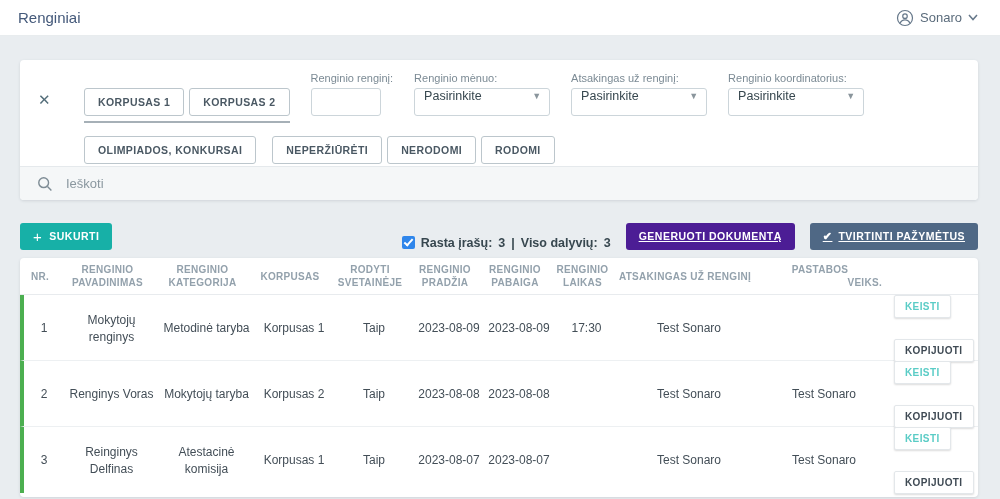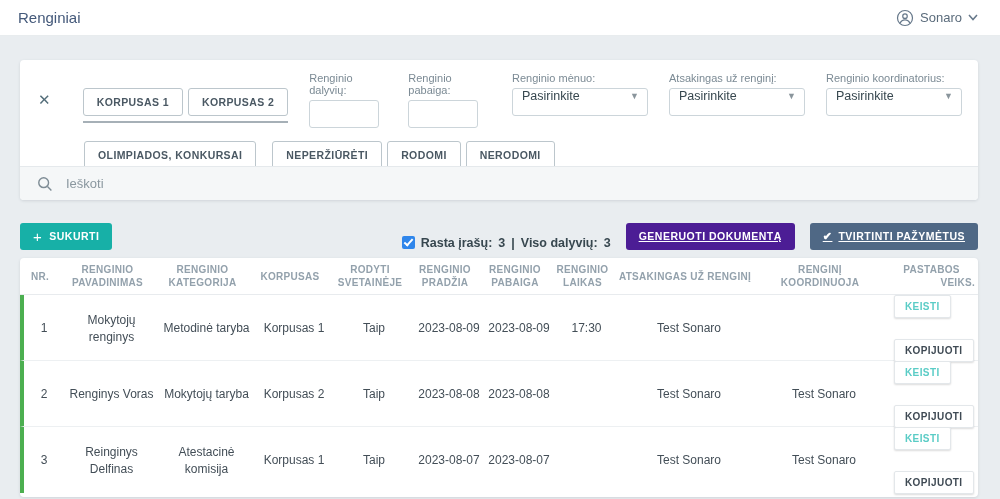--- a/index.html
+++ b/index.html
@@ -118,25 +118,21 @@
   </div>
 
   <div class="card filter-card">
     <div class="f-row1">
       <div class="x-btn">✕</div>
       <div class="btn-group g-korpusas">
         <button class="filter-btn">KORPUSAS 1</button>
         <button class="filter-btn">KORPUSAS 2</button>
       </div>
       <div class="field">
-        <span class="field-label">Renginio dalyvių:</span>
-        <input class="date-input" value="" style="">
-      </div>
-      <div class="field">
-        <span class="field-label">Renginio pabaiga:</span>
+        <span class="field-label">Renginio renginį:</span>
         <input class="date-input" value="" style="">
       </div>
       <div class="field">
         <span class="field-label">Renginio mėnuo:</span>
         <div class="select-box">
           <span class="select-value">Pasirinkite</span>
           <span class="select-caret">▼</span>
         </div>
       </div>
       <div class="field">
@@ -151,22 +147,22 @@
         <div class="select-box">
           <span class="select-value">Pasirinkite</span>
           <span class="select-caret">▼</span>
         </div>
       </div>
     </div>
     <div class="f-row2">
       <button class="filter-btn">OLIMPIADOS, KONKURSAI</button>
       <div class="btn-group g-status">
         <button class="filter-btn">NEPERŽIŪRĖTI</button>
+        <button class="filter-btn">NERODOMI</button>
         <button class="filter-btn">RODOMI</button>
-        <button class="filter-btn">NERODOMI</button>
       </div>
     </div>
     <div class="search-row">
       <svg width="16" height="16" viewBox="0 0 18 18">
         <circle cx="7.5" cy="7.5" r="5.5" fill="none" stroke="#7e8c95" stroke-width="1.6"></circle>
         <line x1="11.8" y1="11.8" x2="16.2" y2="16.2" stroke="#7e8c95" stroke-width="1.6"></line>
       </svg>
       <input class="search-input" placeholder="Ieškoti" style="">
     </div>
   </div>
@@ -197,21 +193,20 @@
     <div class="tgrid thead">
       <div class="th">NR.</div>
       <div class="th">RENGINIO PAVADINIMAS</div>
       <div class="th">RENGINIO KATEGORIJA</div>
       <div class="th">KORPUSAS</div>
       <div class="th">RODYTI SVETAINĖJE</div>
       <div class="th">RENGINIO PRADŽIA</div>
       <div class="th">RENGINIO PABAIGA</div>
       <div class="th">RENGINIO LAIKAS</div>
       <div class="th">ATSAKINGAS UŽ RENGINĮ</div>
-      <div class="th">RENGINĮ KOORDINUOJA</div>
       <div class="th th-actions">
         <div class="l1">PASTABOS</div>
         <div class="l2">VEIKS.</div>
       </div>
     </div>
 
     <div class="tgrid trow">
       <div class="td">1</div>
       <div class="td">Mokytojų renginys</div>
       <div class="td">Metodinė taryba</div>

